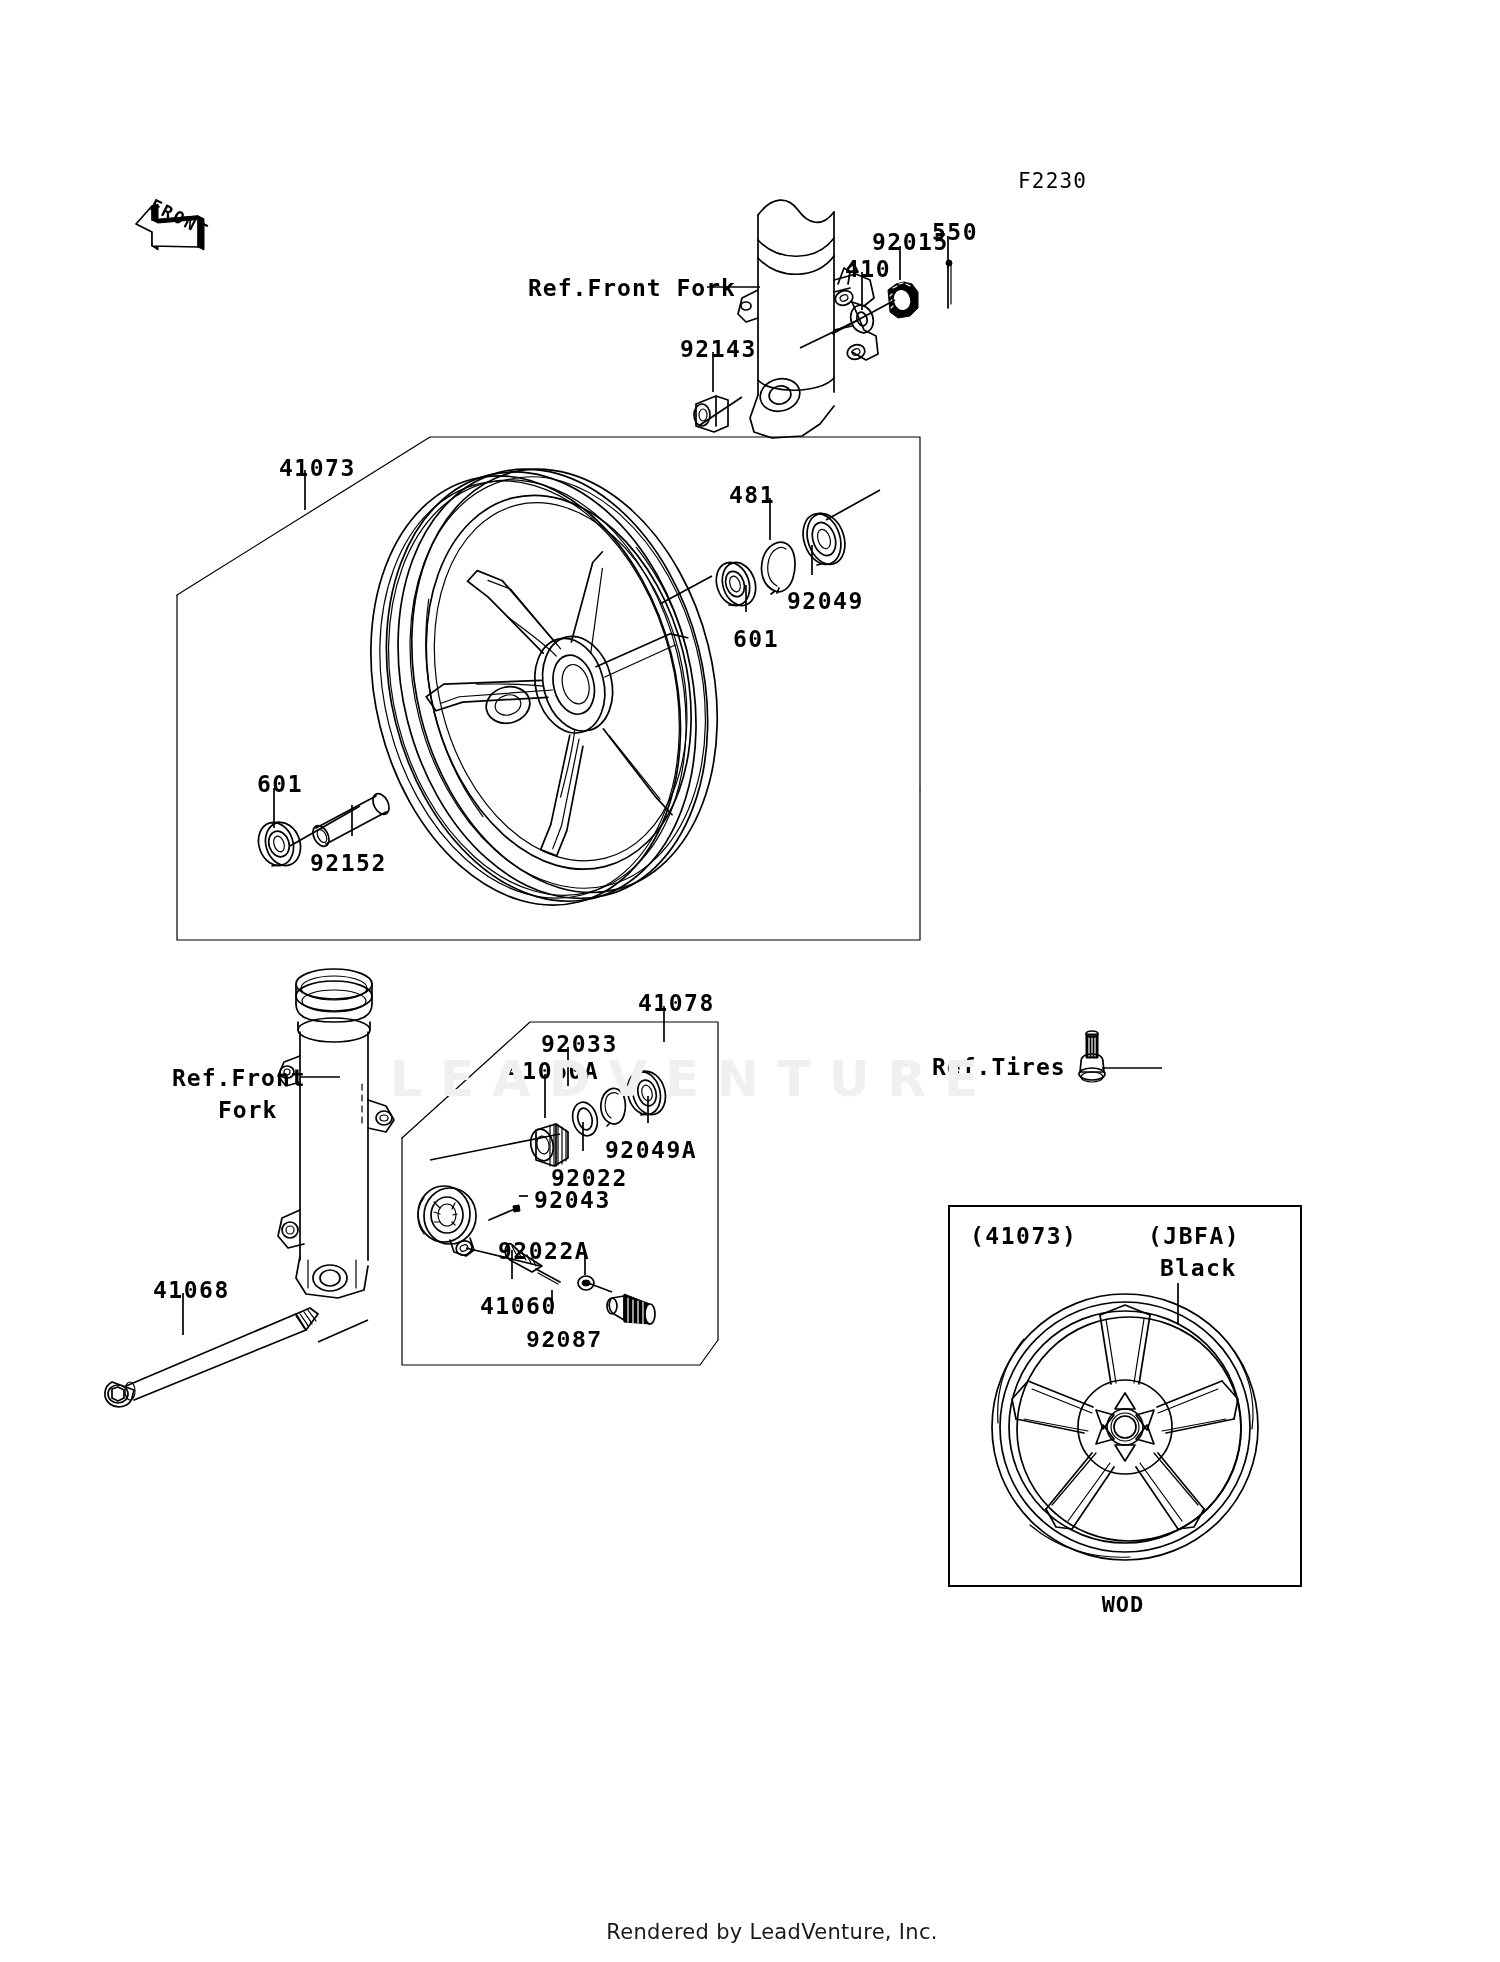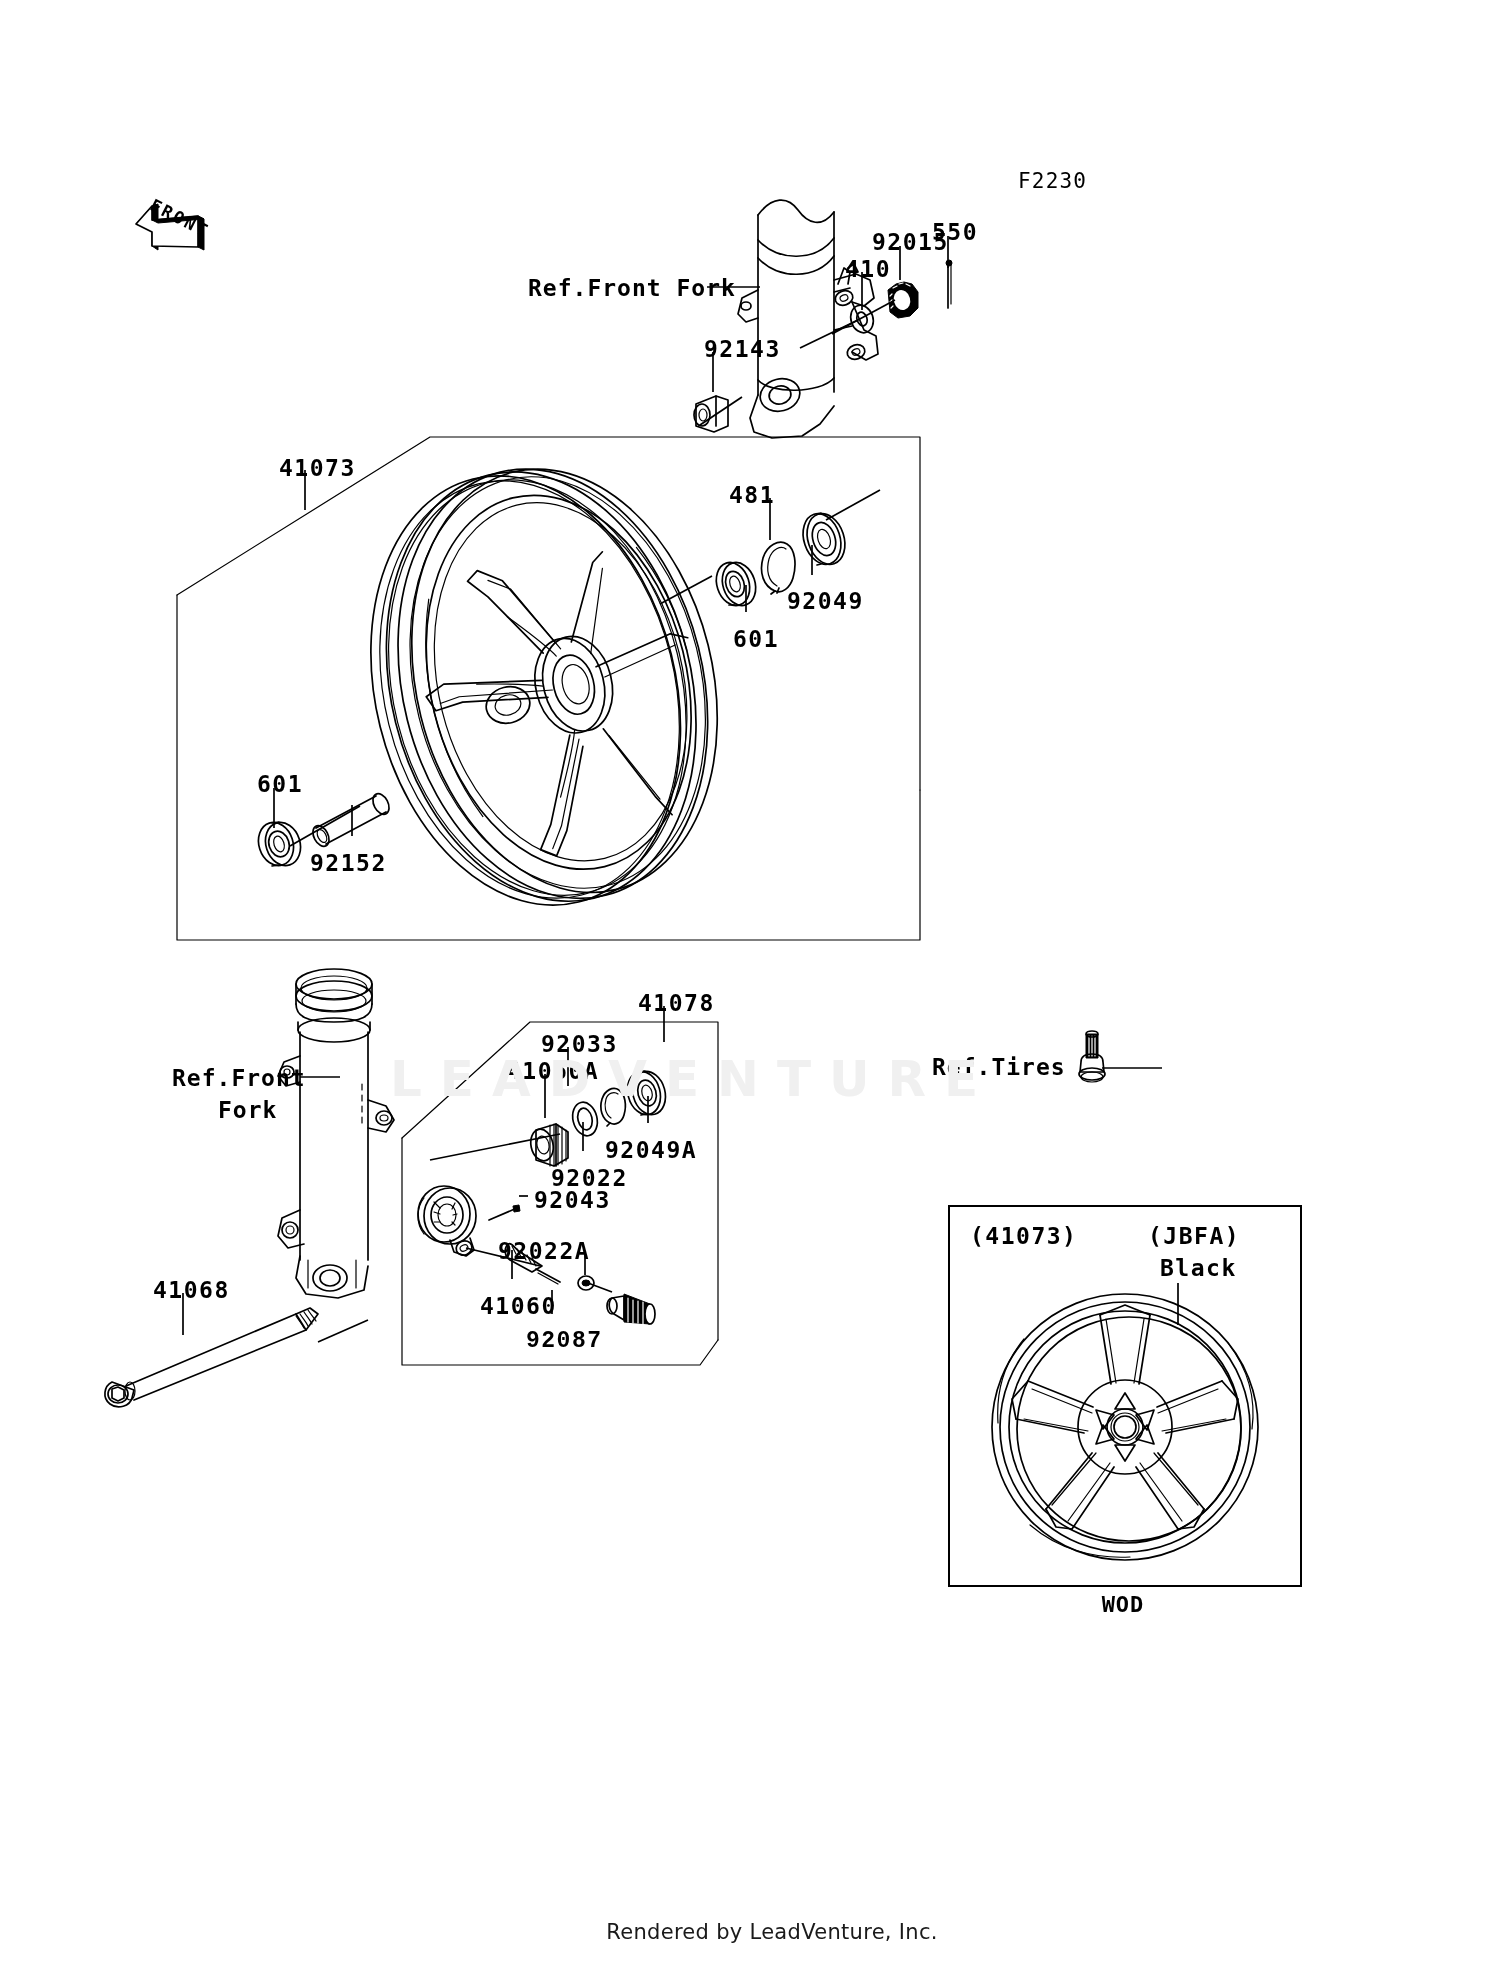--- a/index.html
+++ b/index.html
@@ -451,21 +451,21 @@
     <line x1="430" y1="1160" x2="560" y2="1134"></line>
     <line x1="466" y1="1248" x2="540" y2="1266"></line>
     <line x1="612" y1="1292" x2="588" y2="1283"></line>
     <line x1="368" y1="1320" x2="318" y2="1342"></line>
   </g>
 </svg>
 
 <div class="lbl" style="left:872px;top:229px;">92015</div>
 <div class="lbl" style="left:932px;top:219px;">550</div>
 <div class="lbl" style="left:845px;top:256px;">410</div>
-<div class="lbl" style="left:680px;top:336px;margin-left:24px;">92143</div>
+<div class="lbl" style="left:680px;top:336px;">92143</div>
 <div class="lbl" style="left:279px;top:455px;">41073</div>
 <div class="lbl" style="left:729px;top:482px;">481</div>
 <div class="lbl" style="left:787px;top:588px;">92049</div>
 <div class="lbl" style="left:733px;top:626px;">601</div>
 <div class="lbl" style="left:257px;top:771px;">601</div>
 <div class="lbl" style="left:310px;top:850px;">92152</div>
 <div class="lbl" style="left:638px;top:990px;">41078</div>
 <div class="lbl" style="left:541px;top:1031px;">92033</div>
 <div class="lbl" style="left:507px;top:1058px;">41060A</div>
 <div class="lbl" style="left:605px;top:1137px;">92049A</div>

